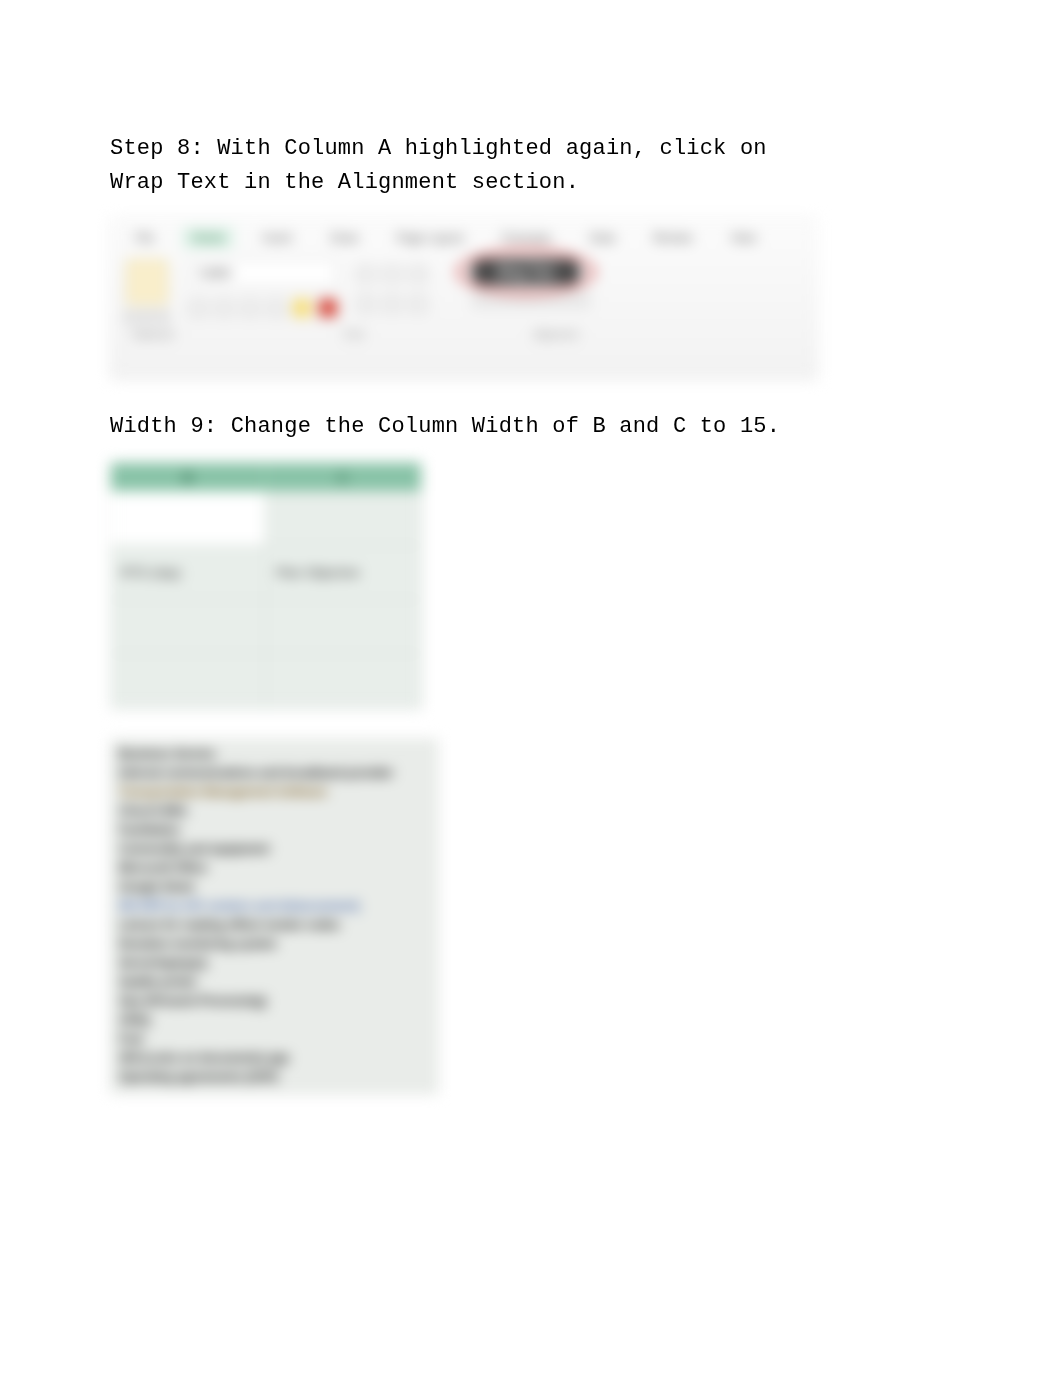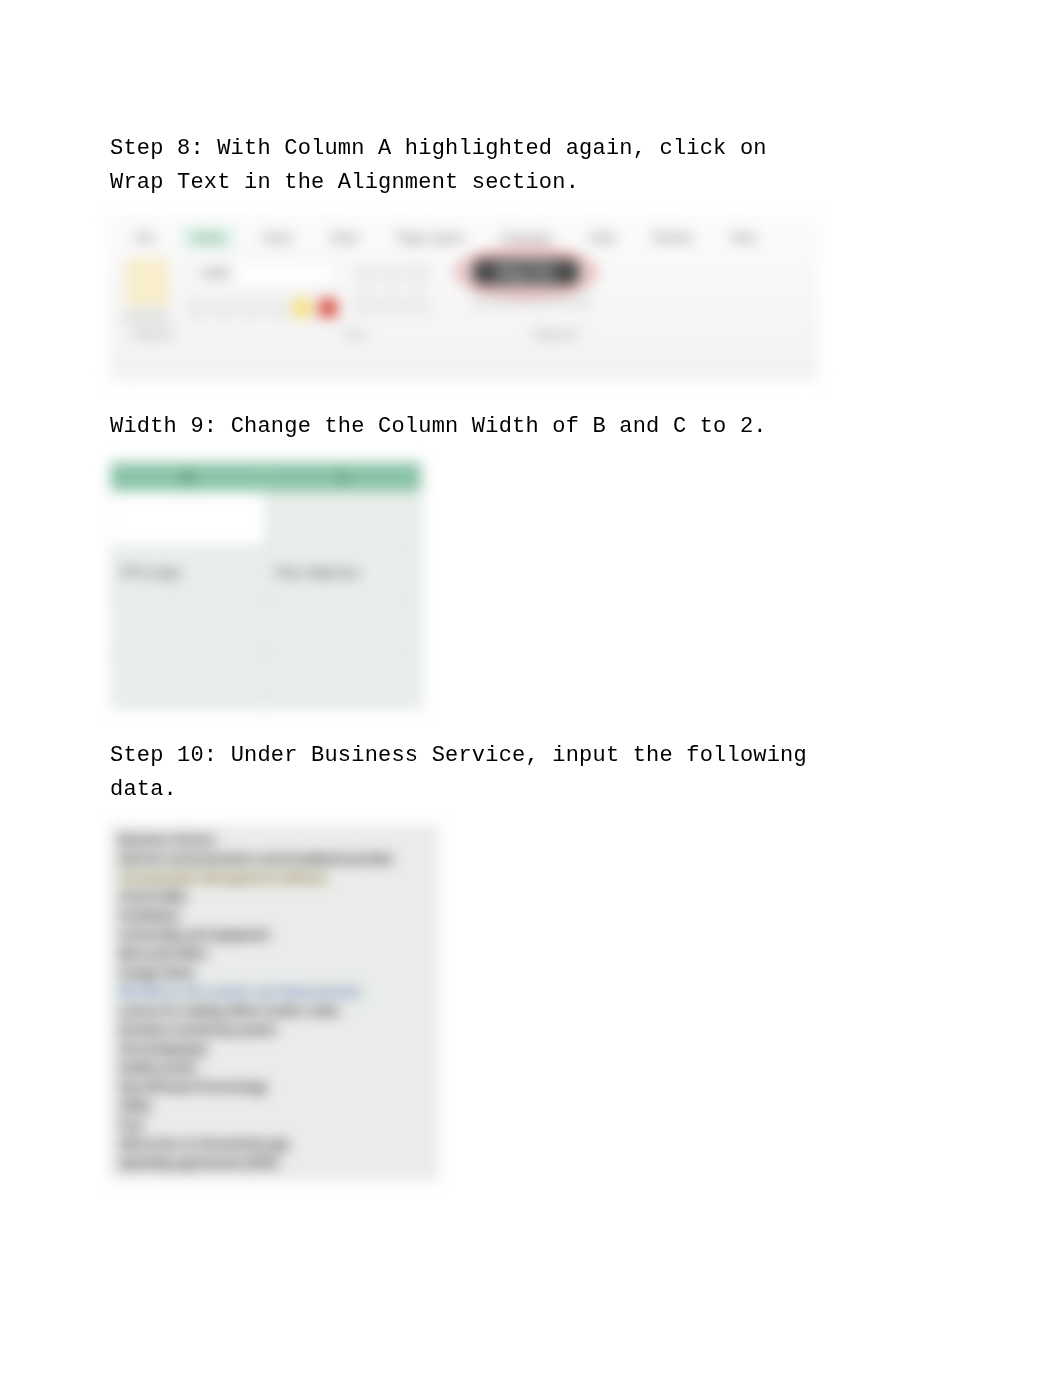--- a/index.html
+++ b/index.html
@@ -110,21 +110,21 @@
       <div class="grp-label-row">
         <span>Clipboard</span>
         <span>Font</span>
         <span>Alignment</span>
       </div>
     </div>
   </div>
 
   <p class="step-text">
     <span class="lbl">Width 9:  </span>
-    <span class="body">Change the Column Width of B and C to 2.</span>
+    <span class="body">Change the Column Width of B and C to 15.</span>
   </p>
 
   <div class="shot">
     <div class="cols">
       <div class="col-headers">
         <div>B</div>
         <div>C</div>
       </div>
       <div class="cell-row white">
         <div></div>
@@ -138,24 +138,20 @@
         <div></div>
         <div></div>
       </div>
       <div class="cell-row">
         <div></div>
         <div></div>
       </div>
     </div>
   </div>
 
-  <p class="step-text">
-    <span class="lbl">Step 10:  </span>
-    <span class="body">Under Business Service, input the following data.</span>
-  </p>
 
   <div class="shot">
     <div class="list">
       <span class="li">Business Service</span>
       <span class="li">Internal communications and broadband provider</span>
       <span class="li">Transportation Management Software</span>
       <span class="li">Church Bills</span>
       <span class="li">Facilitation</span>
       <span class="li">Commodity and equipment</span>
       <span class="li">Microsoft Office</span>

